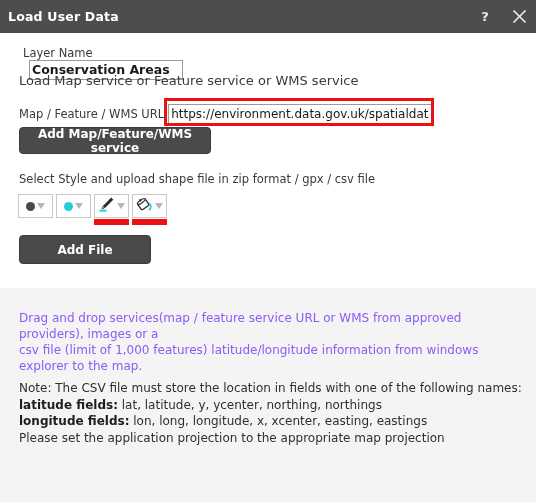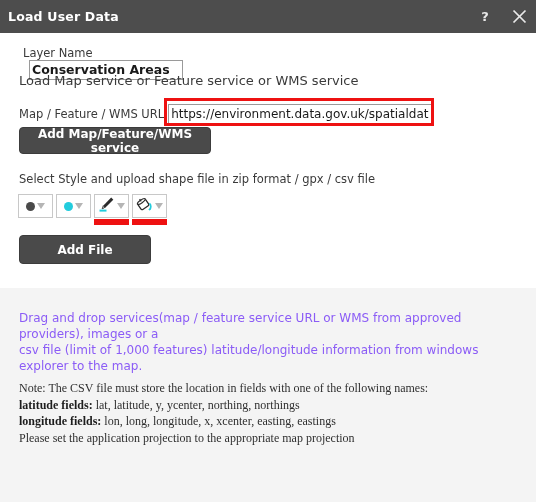--- a/index.html
+++ b/index.html
@@ -245,21 +245,20 @@
   }
 
   
   .note {
     position: absolute;
     left: 19px; top: 347px;
     width: 500px;
     font-size: 12px;
     color: #2f2f2f;
     line-height: 16.5px;
-    font-family: Liberation Serif, serif;
   }
   .note div { white-space: nowrap; }
   .note b { font-weight: bold; color: #1d1d1d; }
 </style>
 </head>
 <body>
 
 <div class="dialog">
 
   <div class="titlebar">

